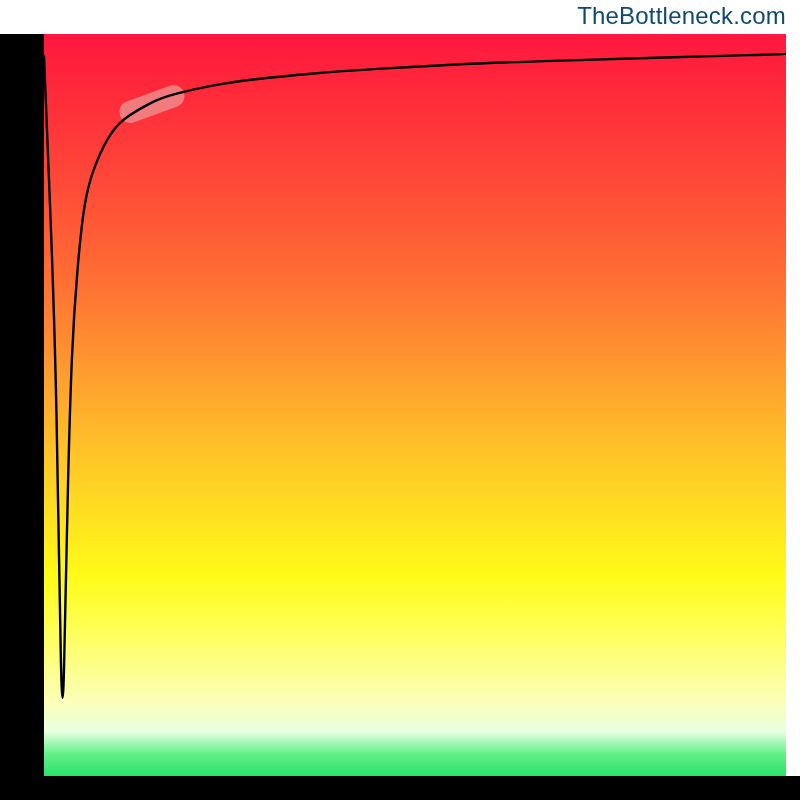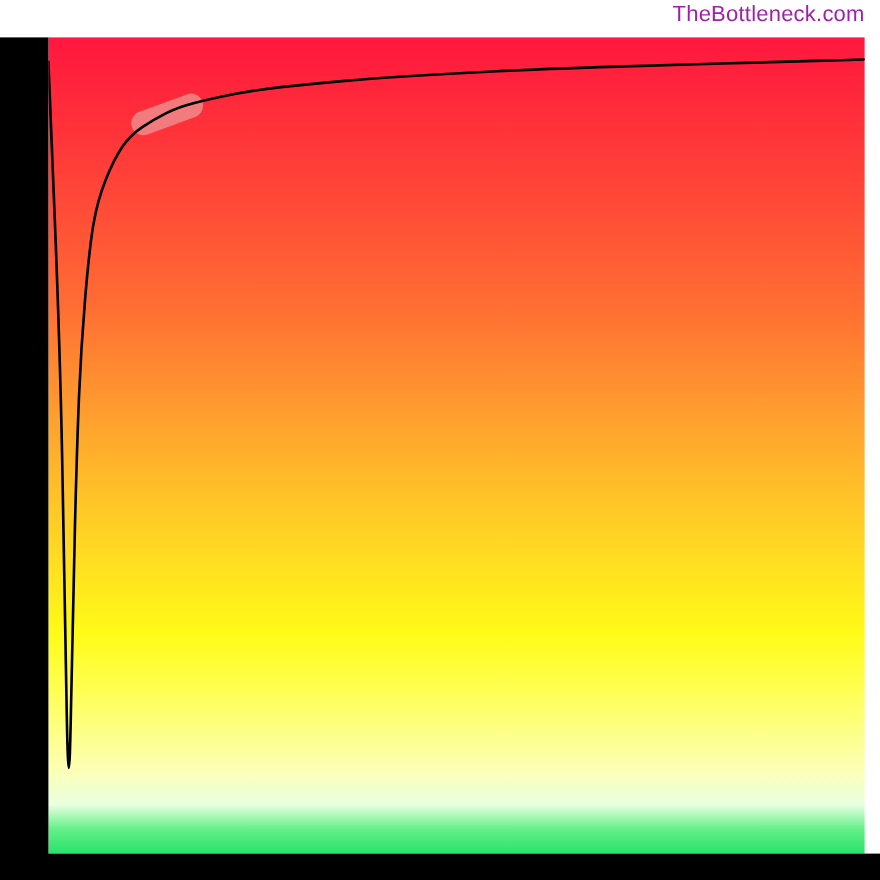--- a/index.html
+++ b/index.html
@@ -13,22 +13,22 @@
   }
   .wrap {
     position: relative;
     width: 800px;
     height: 800px;
   }
   .watermark {
     position: absolute;
     top: 2px;
     right: 14px;
-    font-size: 20px;
-    color: #a21caf;
+    font-size: 24px;
+    color: #0c4a6e;
     font-weight: 400;
     letter-spacing: 0.2px;
     text-align: center;
   }
   .plot {
     position: absolute;
     left: 44px;
     top: 34px;
     width: 742px;
     height: 742px;

